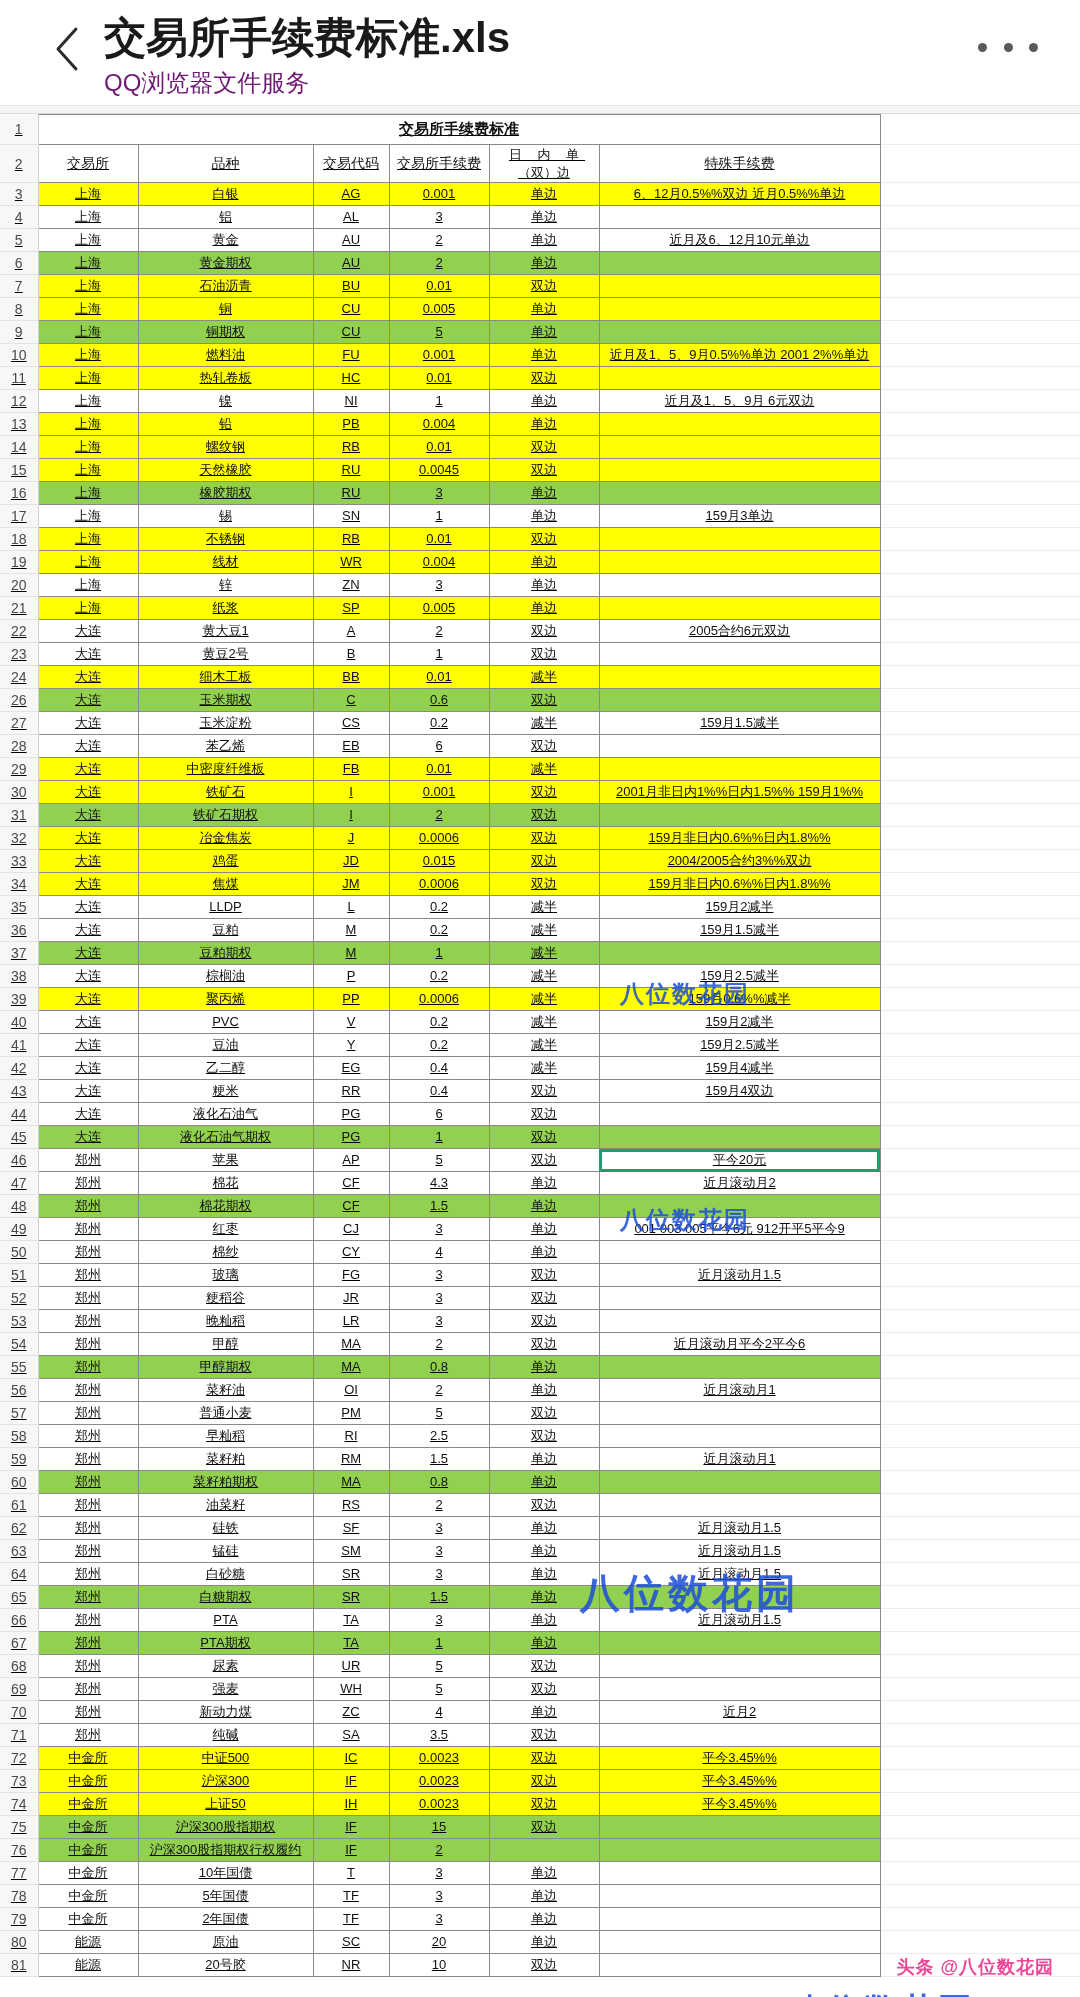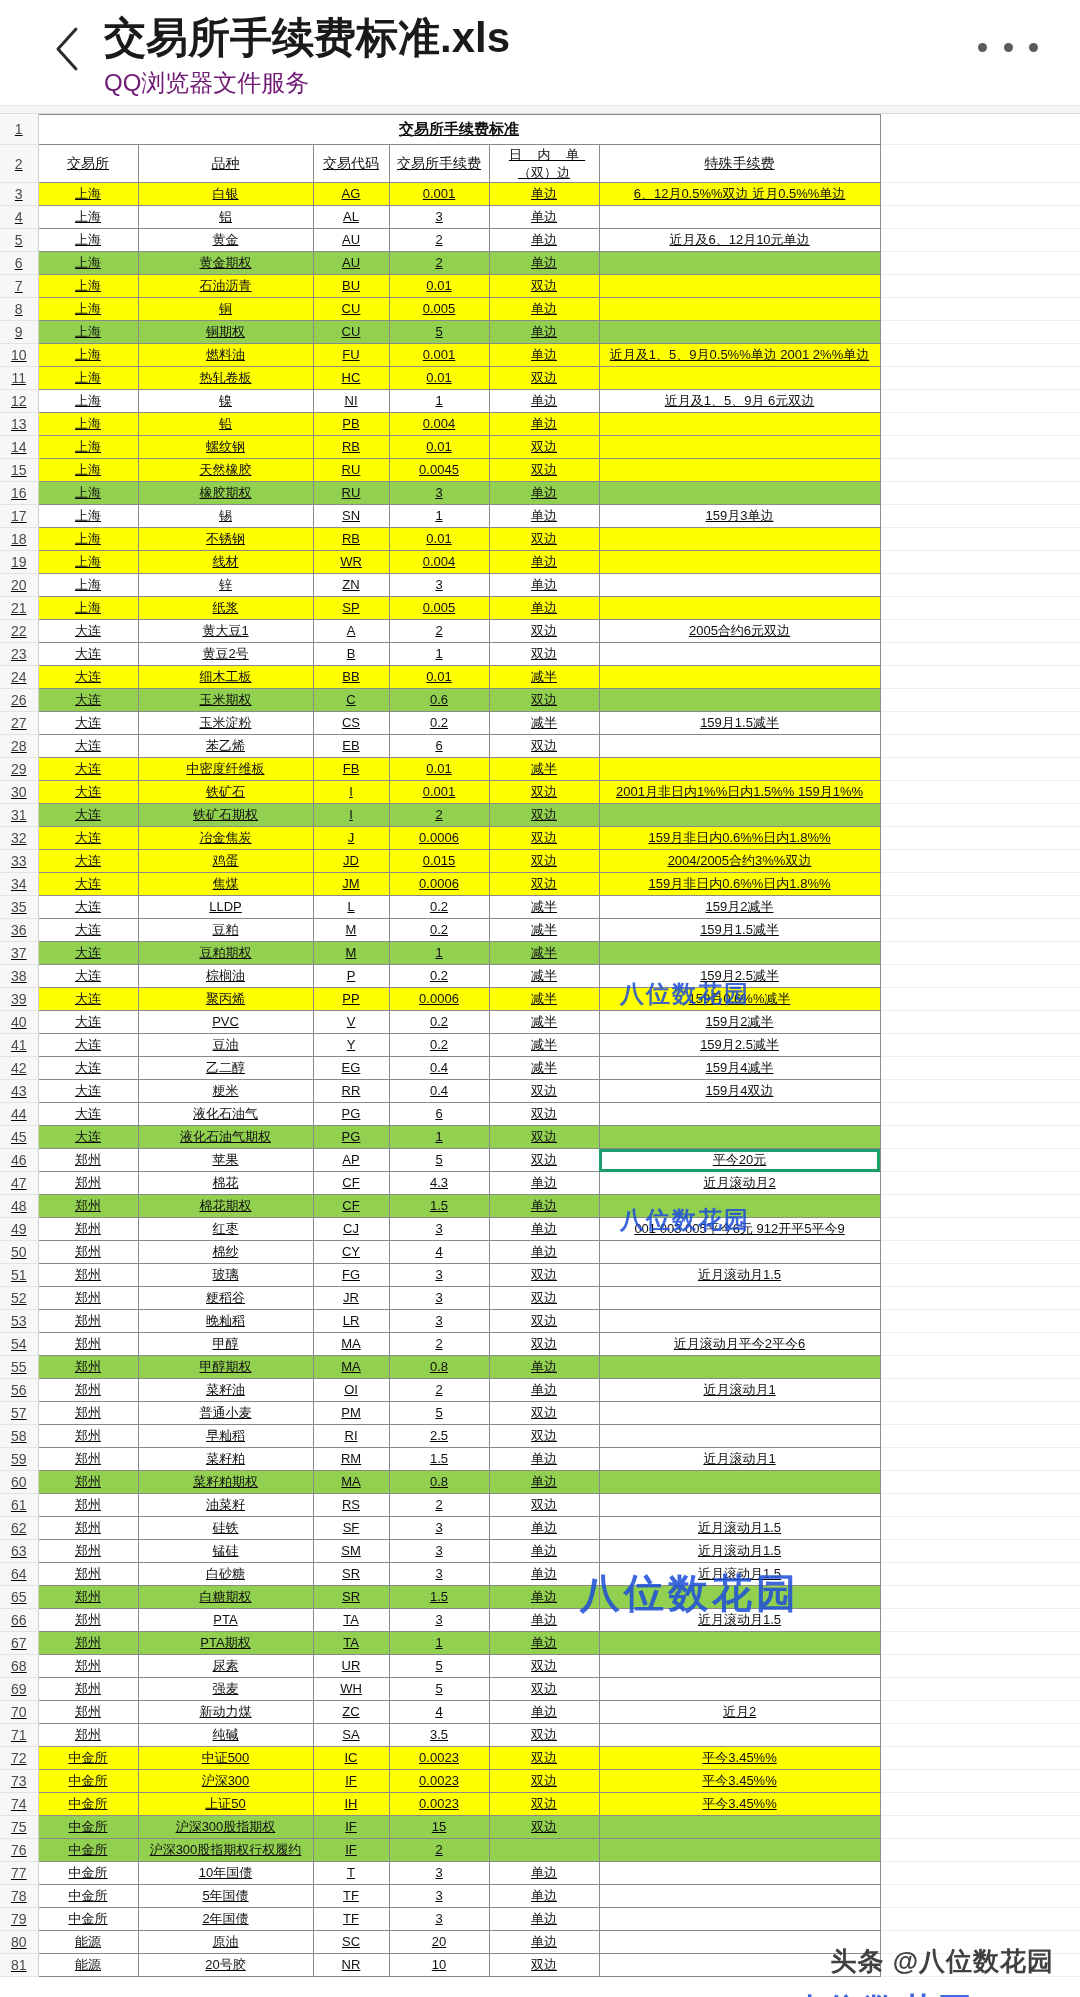--- a/index.html
+++ b/index.html
@@ -146,23 +146,23 @@
     white-space: nowrap;
   }
   .wm.w1 { left: 620px; top: 872px; font-size: 24px; }
   .wm.w2 { left: 620px; top: 1098px; font-size: 24px; }
   .wm.w3 { left: 580px; top: 1460px; font-size: 40px; letter-spacing: 4px; }
   .wm.w4 { left: 790px; top: 1882px; font-size: 34px; letter-spacing: 3px; }
 
   .credit {
     position: absolute;
     right: 26px; bottom: 18px;
-    font-size: 26px;
+    font-size: 18px;
     font-weight: 700;
-    color: #404040;
+    color: #ec4899;
     letter-spacing: 1px;
     white-space: nowrap;
   }
 </style>
 </head>
 <body>
 
 <div id="app">
 
   <div class="appbar">

